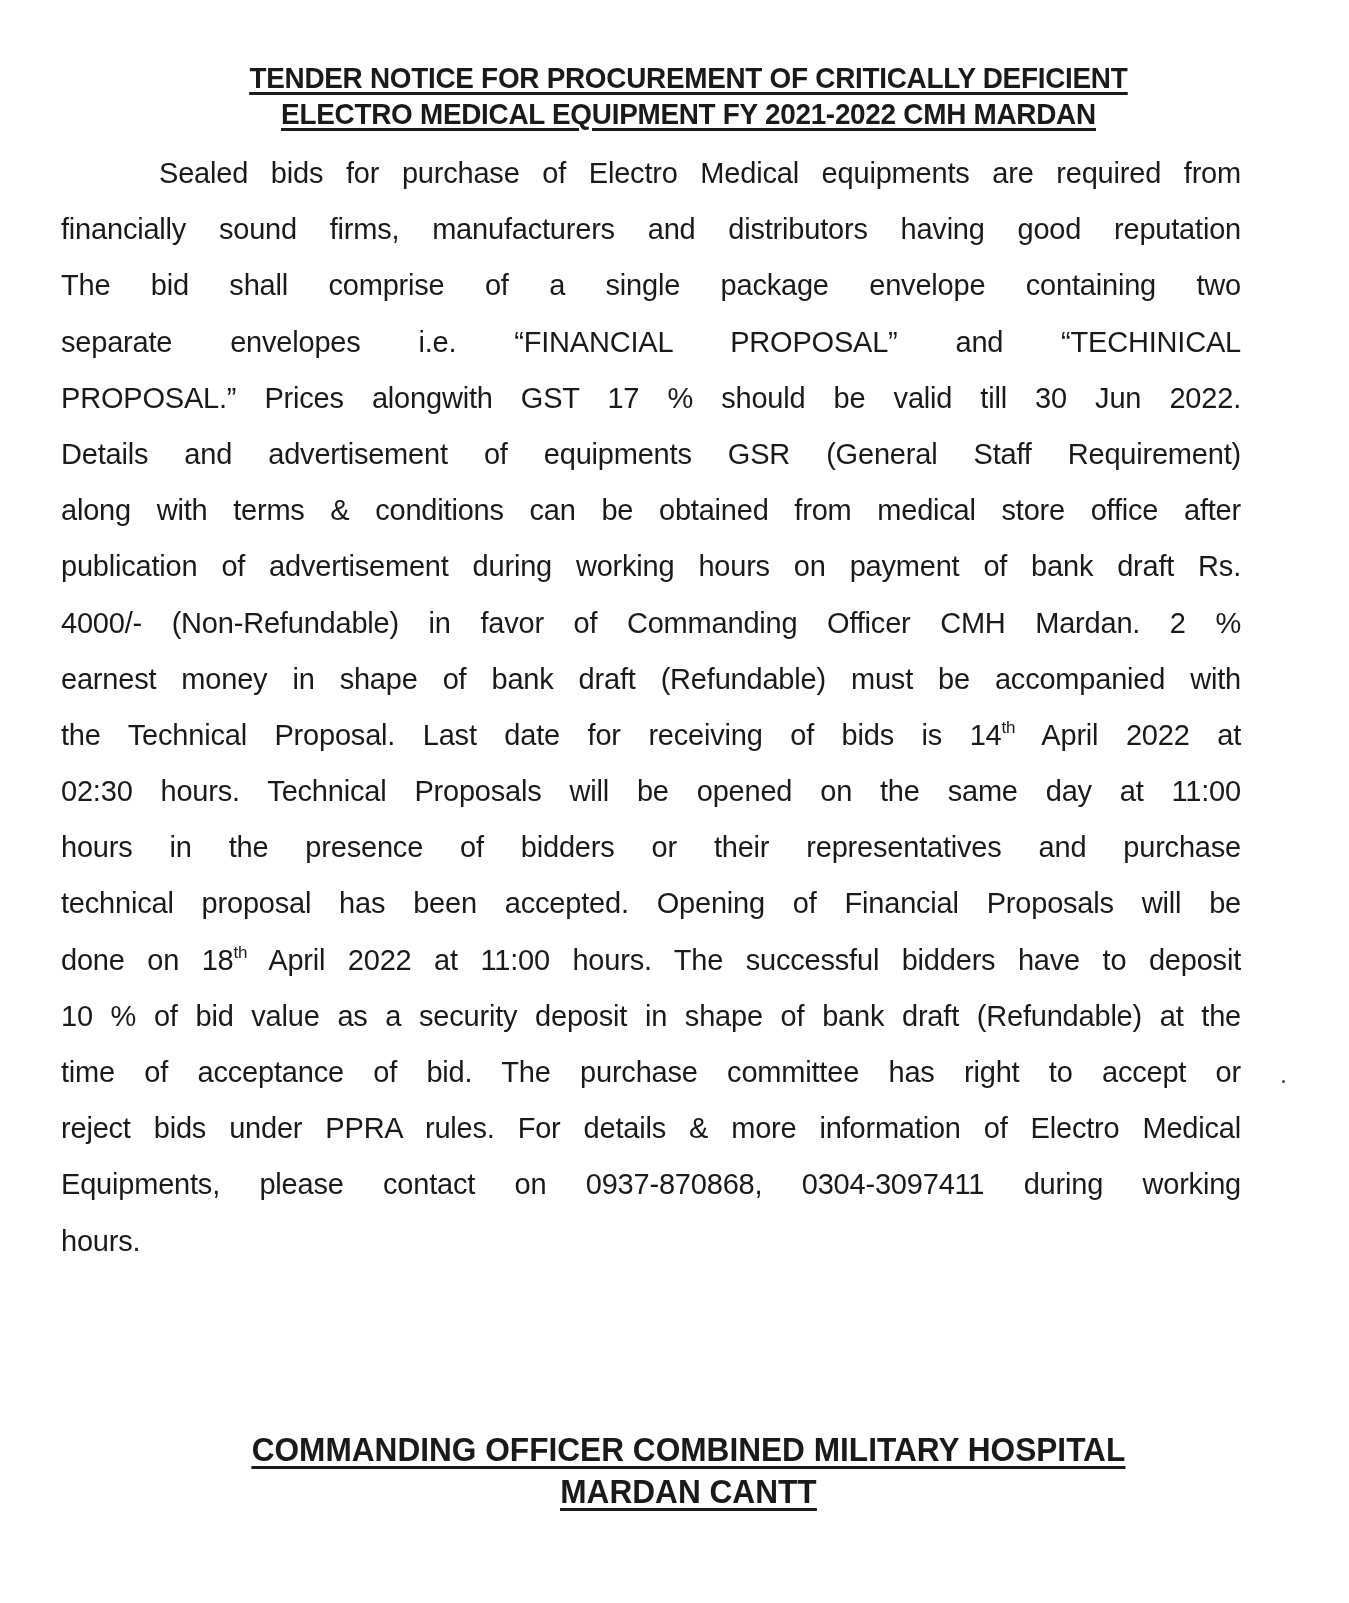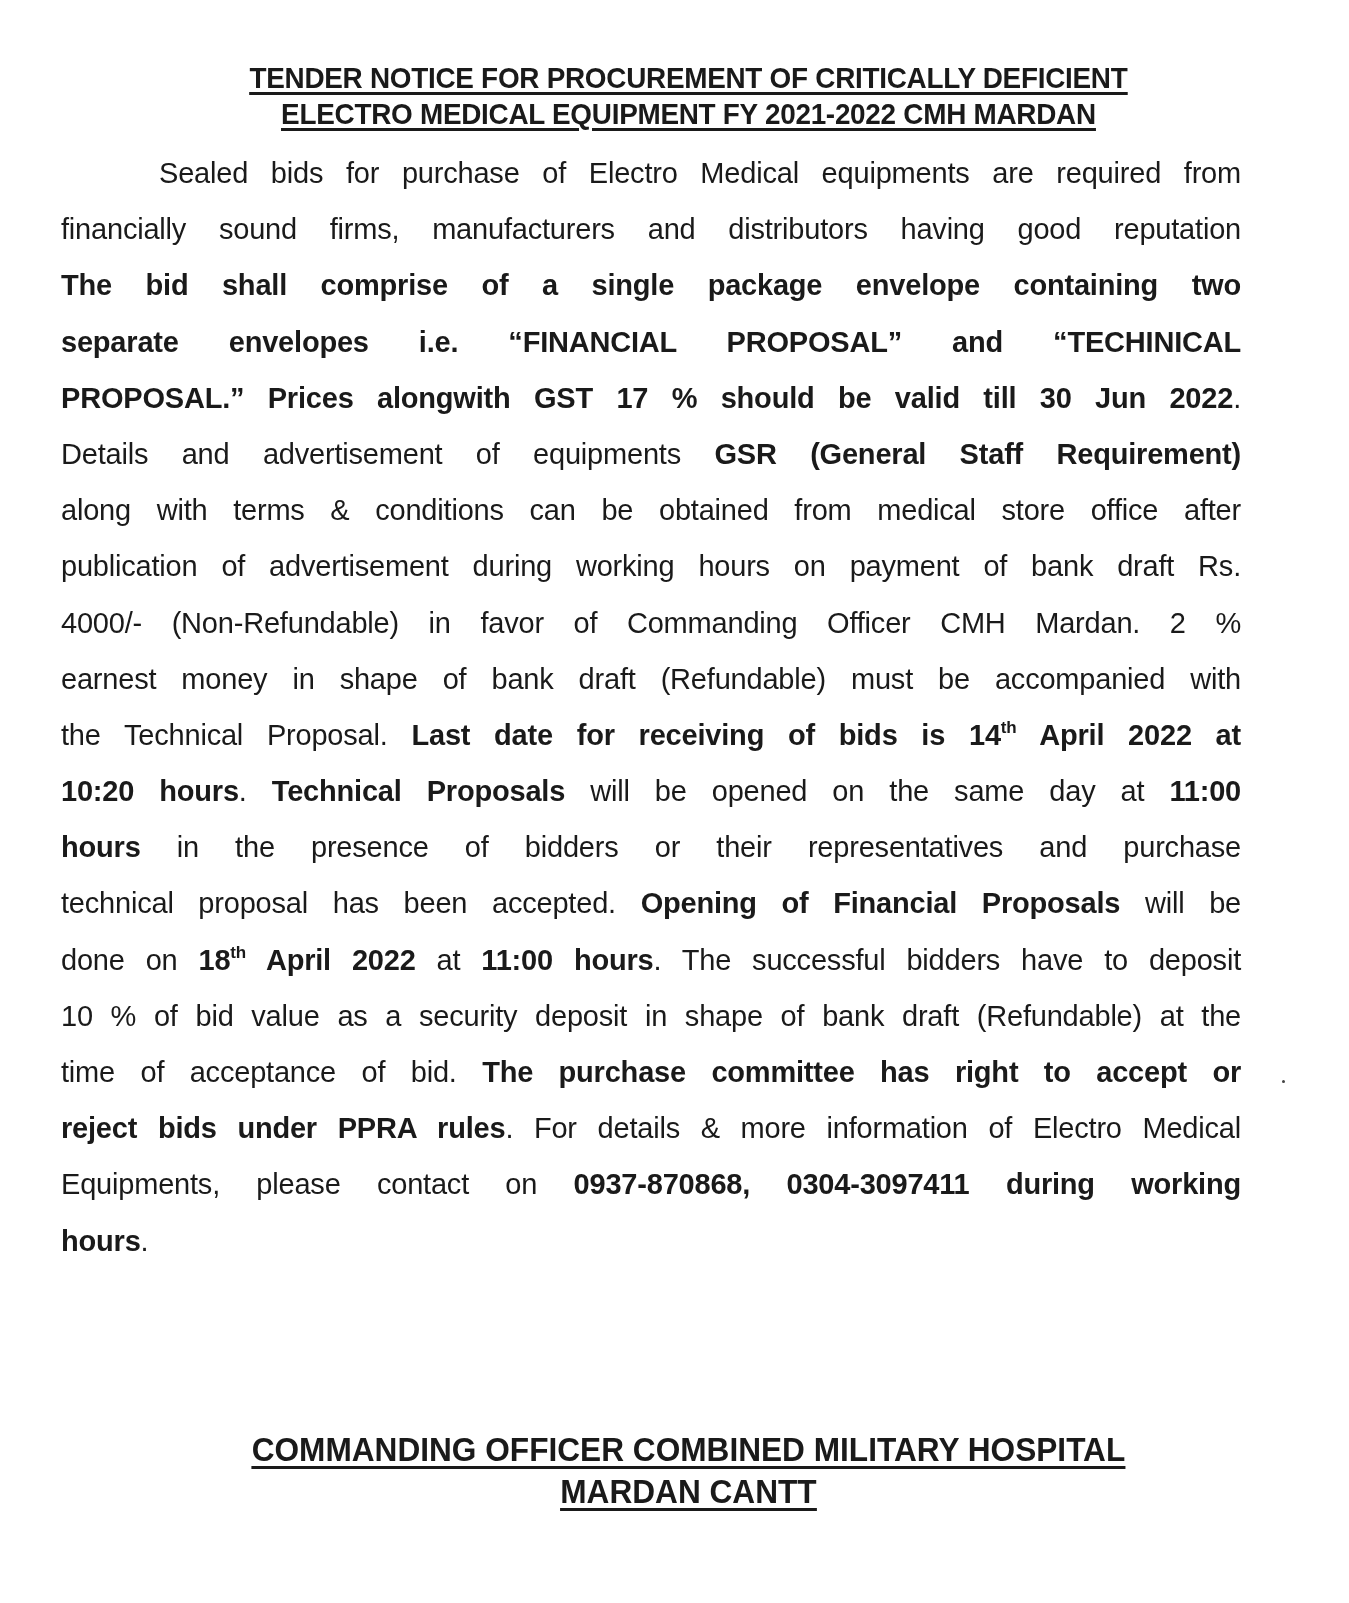--- a/index.html
+++ b/index.html
@@ -30,22 +30,22 @@
       position: absolute;
       left: 61px;
       width: 1180px;
       top: 145px;
       font-size: 29px;
       line-height: 56.2px;
       text-align: justify;
       letter-spacing: -0.2px;
     }
     .body-text .indent { display: inline-block; width: 98px; }
-    .body-text b { font-weight: bold; }
-    .body-text sup { font-size: 17px; line-height: 0; vertical-align: 12px; font-weight: bold; }
+    .body-text b { font-weight: normal; }
+    .body-text sup { font-size: 17px; line-height: 0; vertical-align: 12px; font-weight: normal; }
     .line { display: block; text-align: justify; text-align-last: justify; height: 56.2px; white-space: nowrap; }
     .line.last { text-align-last: left; }
     .footer {
       position: absolute;
       left: 0; right: 0;
       top: 1428px;
       text-align: center;
       font-weight: bold;
       font-size: 34px;
       line-height: 42px;
@@ -70,21 +70,21 @@
     <span class="line"><span>financially sound firms, manufacturers and distributors having good reputation</span></span>
     <span class="line"><b>The bid shall comprise of a single package envelope containing two</b></span>
     <span class="line"><b>separate envelopes i.e. “FINANCIAL PROPOSAL” and “TECHINICAL</b></span>
     <span class="line"><b>PROPOSAL.” Prices alongwith GST 17 % should be valid till 30 Jun 2022</b><span>.</span></span>
     <span class="line"><span>Details and advertisement of equipments </span><b>GSR (General Staff Requirement)</b></span>
     <span class="line"><span>along with terms &amp; conditions can be obtained from medical store office after</span></span>
     <span class="line"><span>publication of advertisement  during working hours on payment of bank draft Rs.</span></span>
     <span class="line"><span>4000/- (Non-Refundable) in favor of Commanding Officer CMH Mardan. 2 %</span></span>
     <span class="line"><span>earnest money in shape of bank draft (Refundable) must be accompanied with</span></span>
     <span class="line"><span>the Technical Proposal. </span><b>Last date for receiving of bids is 14</b><sup>th</sup><b> April 2022 at</b></span>
-    <span class="line"><b>10:20 hours</b><span>. </span><b>Technical Proposals</b><span> will be opened on the same day at </span><b>11:00</b></span>
+    <span class="line"><b>02:30 hours</b><span>. </span><b>Technical Proposals</b><span> will be opened on the same day at </span><b>11:00</b></span>
     <span class="line"><b>hours</b><span> in the presence of bidders or their representatives and purchase</span></span>
     <span class="line"><span>technical proposal has been accepted. </span><b>Opening of Financial Proposals</b><span> will be</span></span>
     <span class="line"><span>done on </span><b>18</b><sup>th</sup><b> April 2022</b><span> at </span><b>11:00 hours</b><span>. The successful bidders have to deposit</span></span>
     <span class="line"><span>10 % of bid value as a security deposit in shape of bank draft (Refundable) at the</span></span>
     <span class="line"><span>time of acceptance of bid. </span><b>The purchase committee has right to accept or</b></span>
     <span class="line"><b>reject bids under PPRA rules</b><span>. For details &amp; more information of Electro Medical</span></span>
     <span class="line"><span>Equipments, please contact on </span><b>0937-870868, 0304-3097411 during working</b></span>
     <span class="line last"><b>hours</b><span>.</span></span>
   </div>
 

